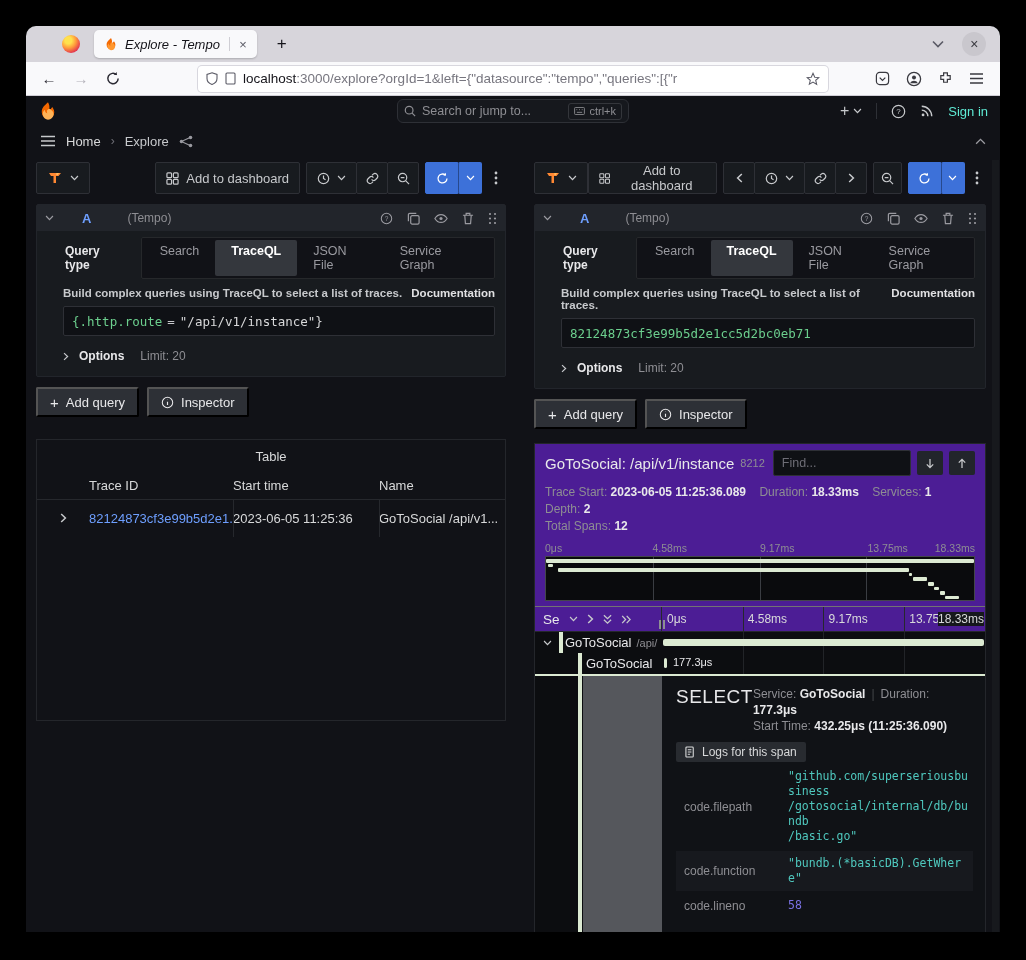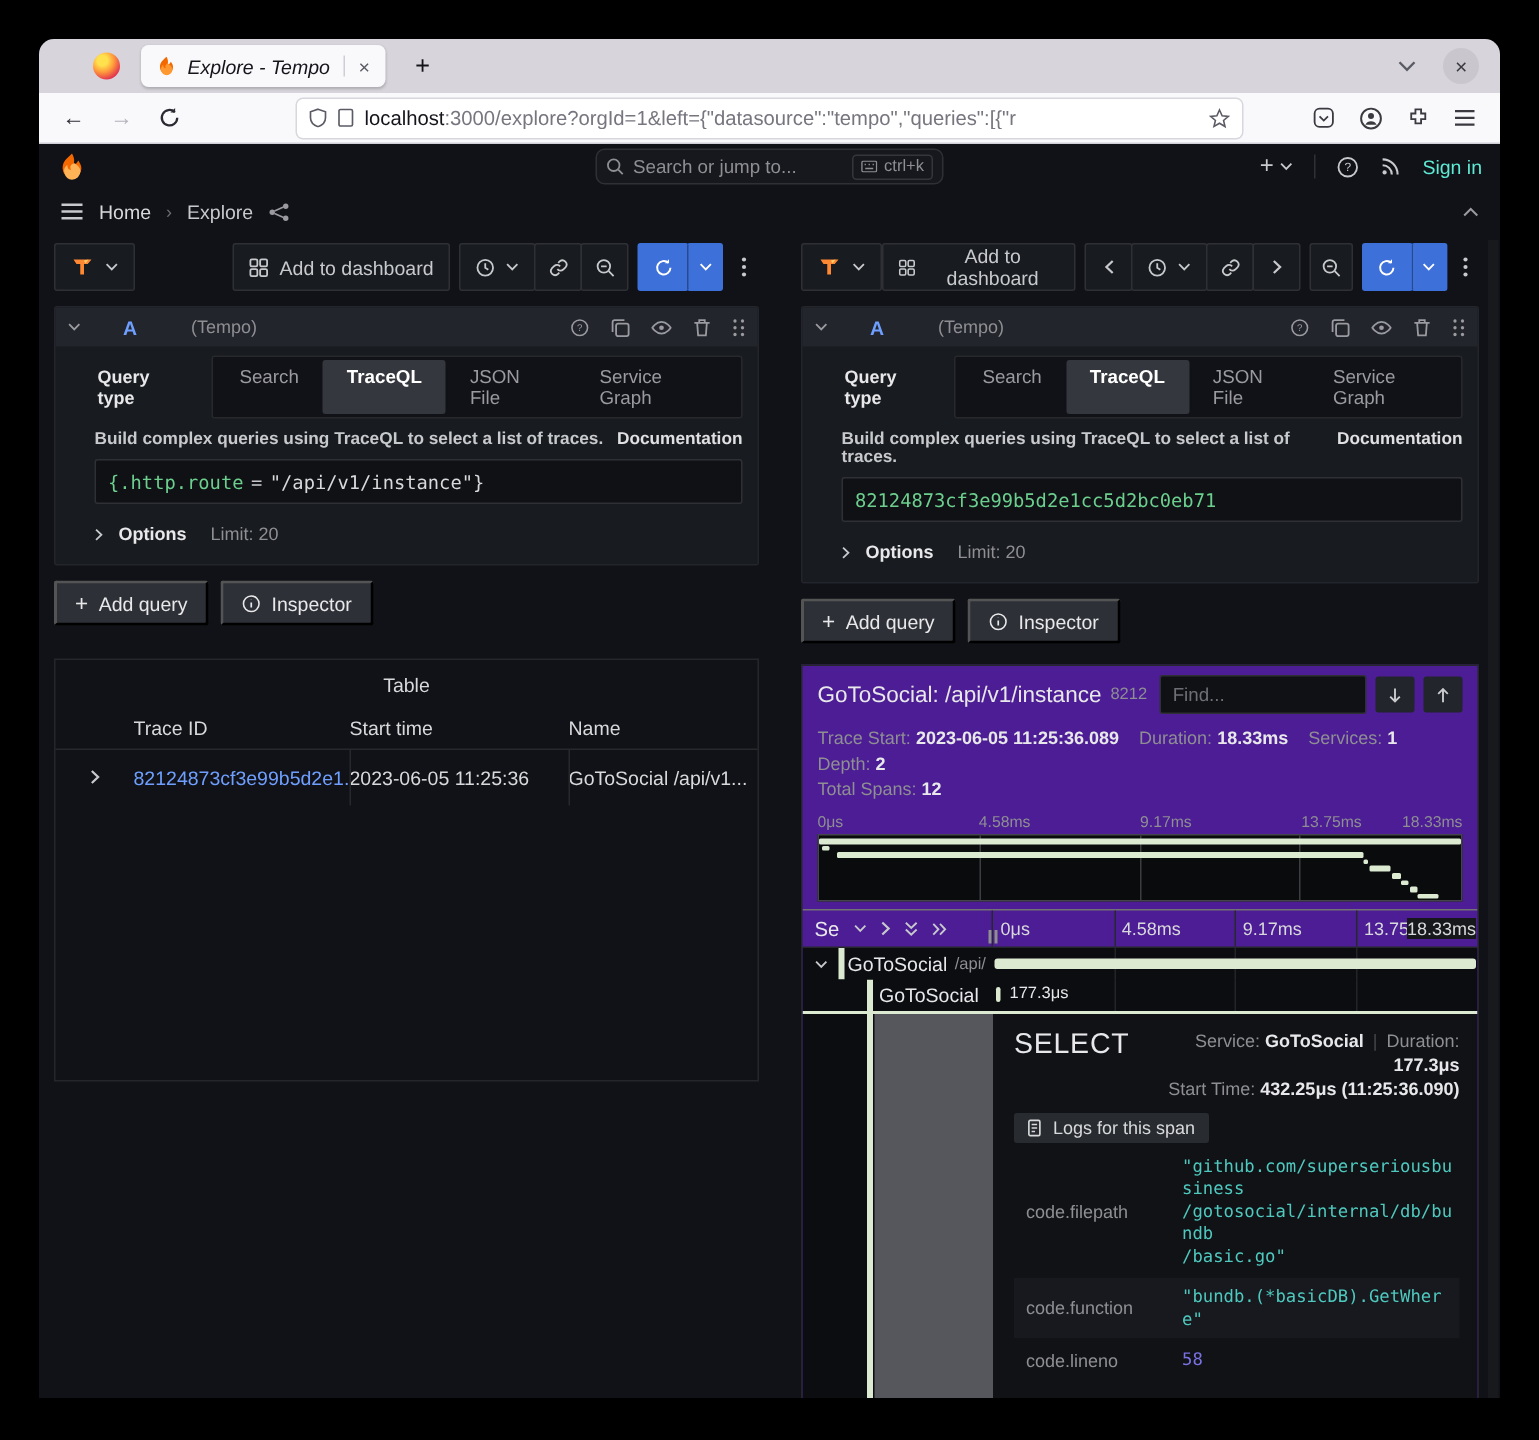--- a/index.html
+++ b/index.html
@@ -151,21 +151,21 @@
   .span-dur { position:absolute; top:3px; font-size:11px; color:#e8e8ea; }
   .sel-line { height:2px; background:#dcead2; flex:none; }
 
   .detail { flex:1; min-height:0; display:flex; }
   .detail-left { width:127px; flex:none; position:relative; background:#0c0d10; }
   .detail-left .gray { position:absolute; left:48px; right:0; top:0; bottom:0; background:#55575c; }
   .detail-left .dsvc { position:absolute; left:43px; width:4px; top:0; bottom:0; background:#dcead2; }
   .detail-content { flex:1; min-width:0; background:#101216; padding:10px 12px 0 14px; position:relative; overflow:hidden; }
   .op-row { display:flex; align-items:flex-start; }
   .op-name { font-size:19px; color:#e8e8ea; letter-spacing:.5px; }
-  .op-meta { margin-left:auto; text-align:right; font-size:12px; line-height:16px; }
+  .op-meta { margin-left:auto; text-align:left; font-size:12px; line-height:16px; }
   .op-meta .lbl { color:#8e8e93; } .op-meta b { color:#e8e8ea; }
   .op-meta .mdiv { color:#44464a; padding:0 6px; }
   .logs-btn { margin-top:8px; display:inline-flex; align-items:center; gap:6px; background:#282b30; border-radius:2px;
     padding:3px 9px; font-size:12px; color:#d8d9da; }
   .attr-head { margin-top:11px; display:flex; align-items:center; gap:7px; font-size:12px; font-weight:700; color:#e8e8ea;
     padding-bottom:5px; border-bottom:1px solid #2e3036; }
   .attr-table { margin-top:2px; }
   .attr-row { display:flex; margin-bottom:2px; }
   .attr-row.odd { background:#101216; } .attr-row.even { background:#17191e; }
   .attr-key { flex:0 0 108px; font-size:12px; color:#8e8e93; padding:5px 6px 5px 8px; display:flex; align-items:center; }

